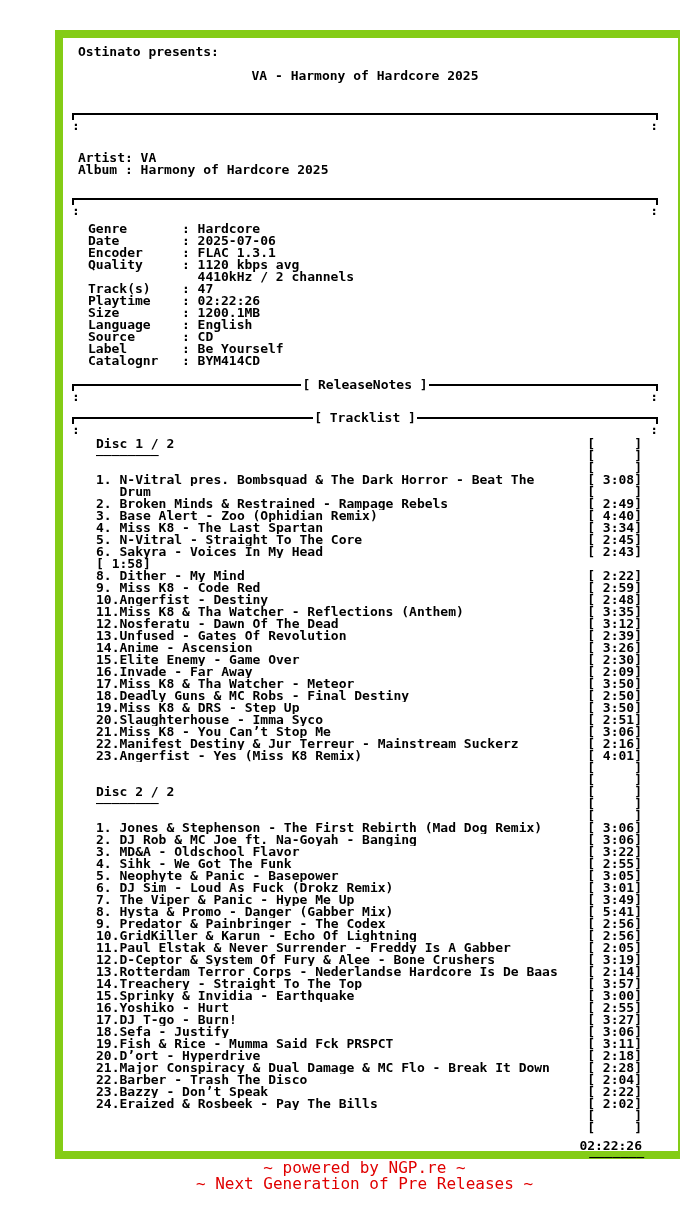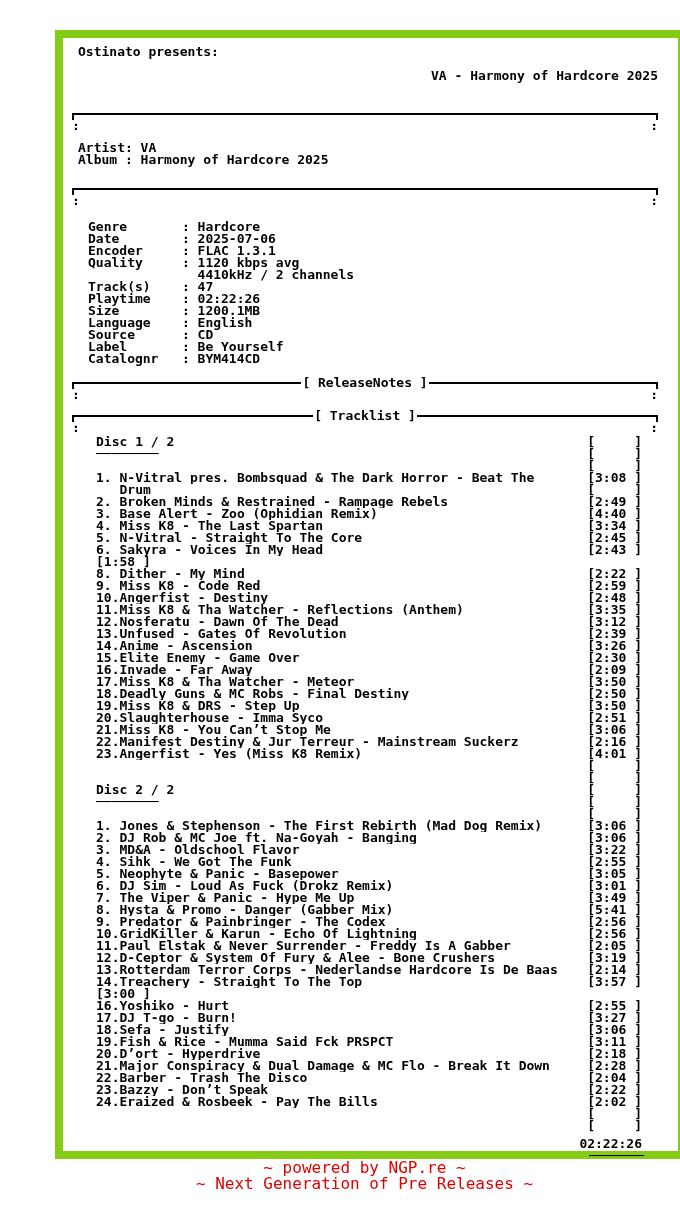--- a/index.html
+++ b/index.html
@@ -8,46 +8,46 @@
     font-family:"DejaVu Sans Mono", "Liberation Mono", monospace;
     font-weight:bold;font-size:13px;line-height:12px;color:#000;
   }
   .doc{
     position:absolute;left:55px;top:30px;width:615px;height:1113px;
     border:8px solid #84cc16;box-sizing:content-box;background:#fff;
   }
   .inner{padding:0 20px 0 9px;}
   .line12{height:12px;white-space:pre;}
   .presents{margin-top:8px;padding-left:6px;}
-  .title{margin-top:12px;text-align:right;}
+  .title{margin-top:12px;text-align:center;}
   
   .boxtop{display:flex;height:12px;align-items:flex-start;}
   .boxtop .seg{flex:1;border-top:2px solid #000;margin-top:5px;}
   .boxtop .tick{width:2px;height:7px;background:#000;margin-top:5px;flex:0 0 2px;}
   .boxtop .blabel{padding:0 1px;white-space:pre;}
   .colonrow{display:flex;justify-content:space-between;height:12px;}
   .colonrow span{white-space:pre;}
   .aa-row{padding-left:6px;height:12px;white-space:pre;}
-  .fields{margin-top:14px;}
+  .fields{margin-top:6px;}
   .frow{display:flex;padding-left:16px;height:12px;}
   .flabel{width:12ch;white-space:pre;flex:0 0 auto;}
   .fsep{white-space:pre;flex:0 0 auto;}
   .fvalue{white-space:pre;}
   .tracks{margin-top:2px;}
   .trow{display:flex;height:12px;padding-left:24px;padding-right:16px;}
   .tl{flex:1;white-space:pre;overflow:hidden;}
   .tb{flex:0 0 auto;display:flex;white-space:pre;}
-  .tb .tv{display:inline-block;width:5ch;white-space:pre;}
+  .tb .tv{display:inline-block;width:5ch;text-align:right;white-space:pre;}
   .totalrow{margin-top:6px;text-align:right;padding-right:16px;height:12px;white-space:pre;}
   .totalunder{text-align:right;padding-right:14px;height:12px;white-space:pre;}
   .footer{
     position:absolute;left:55px;top:1160px;width:619px;text-align:center;
     font-weight:normal;font-size:16px;line-height:16px;
   }
-  .mt8{margin-top:10px;} .mt12{margin-top:12px;} .mt9{margin-top:9px;}
+  .mt8{margin-top:20px;} .mt12{margin-top:12px;} .mt9{margin-top:9px;}
   .mt17{margin-top:17px;} .mt26{margin-top:26px;}
 </style>
 </head>
 <body>
 
 <div class="doc">
   <div class="inner">
 
     <div class="line12 presents">Ostinato presents:</div>
     <div class="line12 title">VA - Harmony of Hardcore 2025</div>
@@ -340,20 +340,21 @@
         </div>
         <div class="trow">
           <span class="tl">13.Rotterdam Terror Corps - Nederlandse Hardcore Is De Baas</span>
           <span class="tb">[<span class="tv">2:14</span>]</span>
         </div>
         <div class="trow">
           <span class="tl">14.Treachery - Straight To The Top</span>
           <span class="tb">[<span class="tv">3:57</span>]</span>
         </div>
         <div class="trow">
+          <span class="tl">15.Sprinky &amp; Invidia - Earthquake</span>
           <span class="tb">[<span class="tv">3:00</span>]</span>
         </div>
         <div class="trow">
           <span class="tl">16.Yoshiko - Hurt</span>
           <span class="tb">[<span class="tv">2:55</span>]</span>
         </div>
         <div class="trow">
           <span class="tl">17.DJ T-go - Burn!</span>
           <span class="tb">[<span class="tv">3:27</span>]</span>
         </div>

